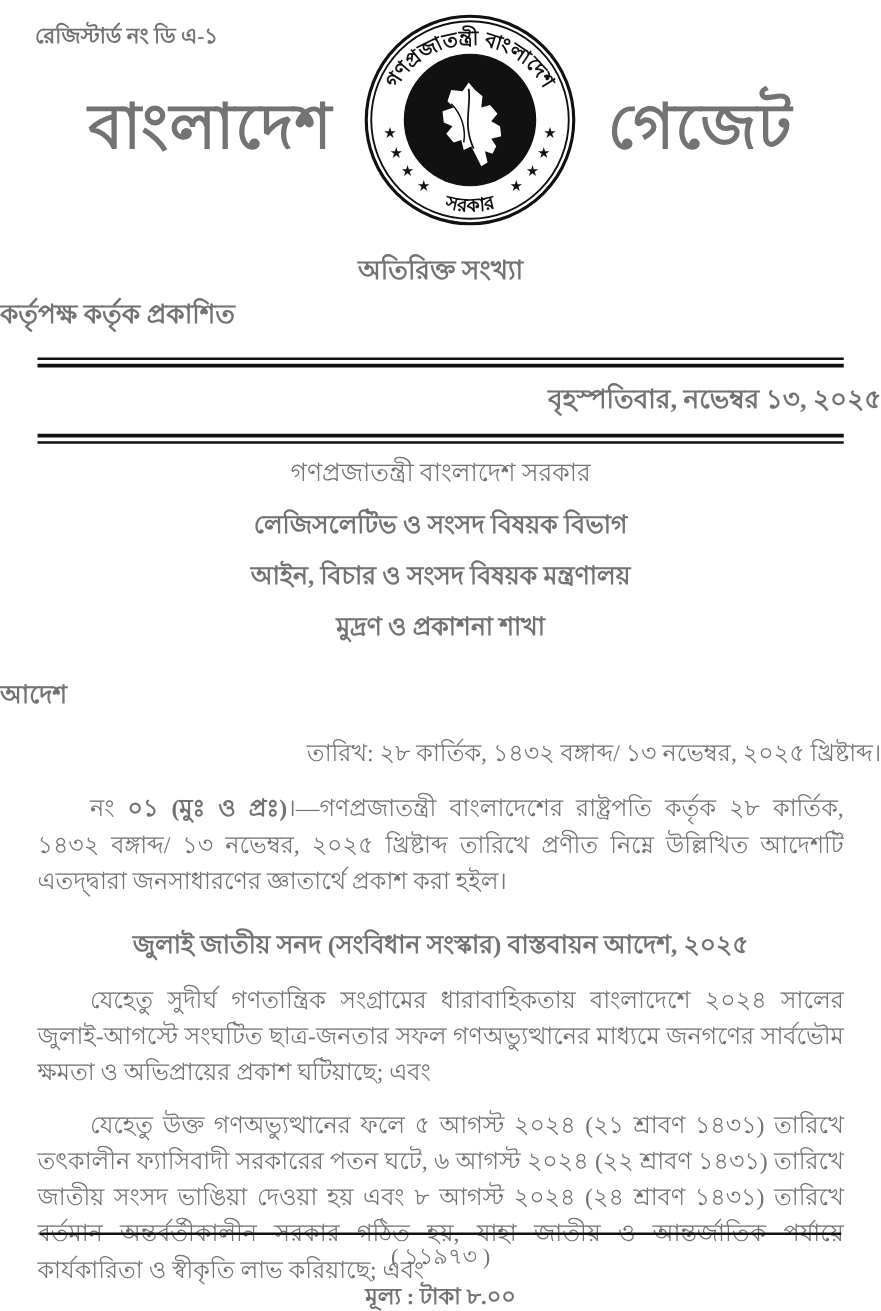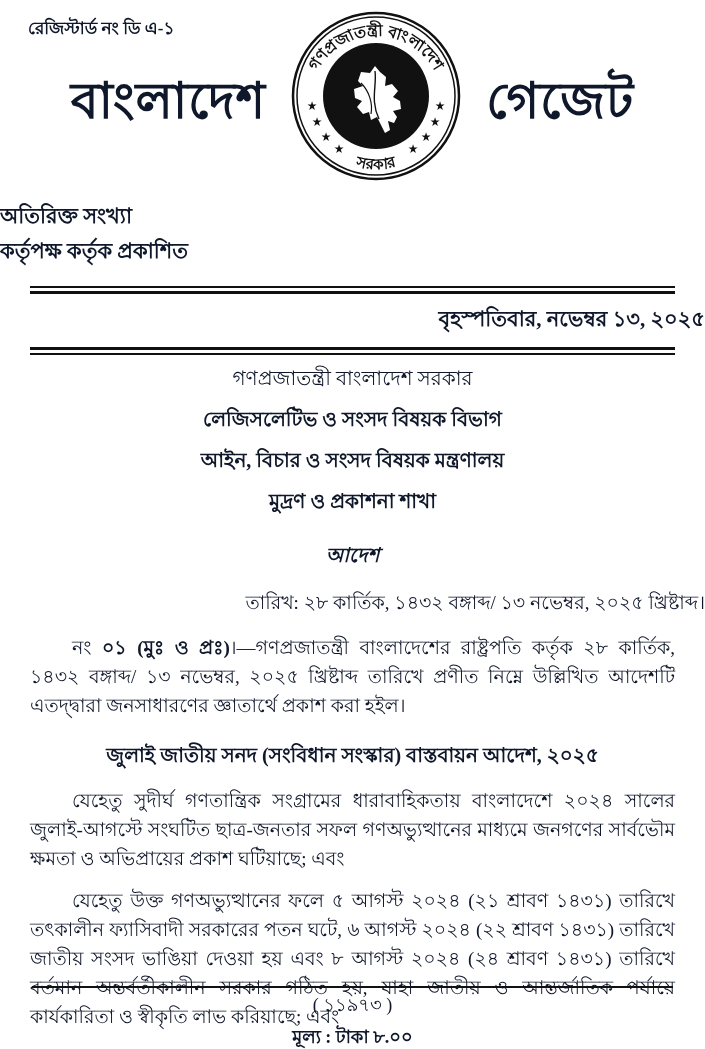--- a/index.html
+++ b/index.html
@@ -1,37 +1,37 @@
 <!DOCTYPE html>
 <html lang="bn"><head>
 <meta charset="utf-8">
 <style>
   html,body{margin:0;padding:0;background:#e8e8e8;}
   .page{
     position:relative;
     width:705px;height:1049px;
     margin:0 auto;
     background:#ffffff;
-    color:#0f172a;
+    color:#737373;
     box-sizing:border-box;
     overflow:hidden;
     font-family:"Liberation Serif", serif;
   }
   .reg{position:absolute;top:15px;left:28px;font-size:17px;font-weight:600;}
   .masthead{display:flex;justify-content:center;align-items:flex-start;gap:24px;padding-top:10px;}
   .mast-word{font-size:50px;font-weight:800;line-height:1.1;margin-top:64px;letter-spacing:1px;}
   .seal{flex:0 0 auto;}
-  .issue{text-align:left;font-size:21px;font-weight:700;margin-top:18px;}
+  .issue{text-align:center;font-size:21px;font-weight:700;margin-top:18px;}
   .pub{text-align:left;font-size:21px;font-weight:700;}
   .rule-a{margin:16px 30px 0 30px;height:3px;border-top:2px solid #111;border-bottom:3px solid #111;}
   .rule-b{margin:9px 30px 0 30px;height:3px;border-top:3px solid #111;border-bottom:2px solid #111;}
   .date-bar{text-align:right;font-size:21px;font-weight:700;margin-top:9px;}
   .gov{text-align:center;font-size:20px;margin-top:8px;}
   .c-bold{text-align:center;font-size:20px;font-weight:700;margin-top:8px;}
-  .section-head{text-align:center;font-size:20px;font-weight:700;margin-top:21px;font-style:italic;}
+  .section-head{font-size:20px;font-weight:700;margin-top:21px;}
   .order-date{text-align:right;font-size:19px;margin-top:15px;}
   .para{margin:13px 30px 0 30px;font-size:19px;line-height:29px;text-align:justify;text-indent:42px;}
   .para b{font-weight:800;}
   .h-center{text-align:center;font-size:20px;font-weight:700;margin-top:20px;}
   .footer{position:absolute;left:0;right:0;top:986px;}
   .footer-rule{margin:0 32px 3px 32px;border-top:2px solid #111;}
   .page-num{text-align:center;font-size:18px;}
   .price{text-align:center;font-size:18px;font-weight:600;margin-top:1px;}
 </style>
 </head>

